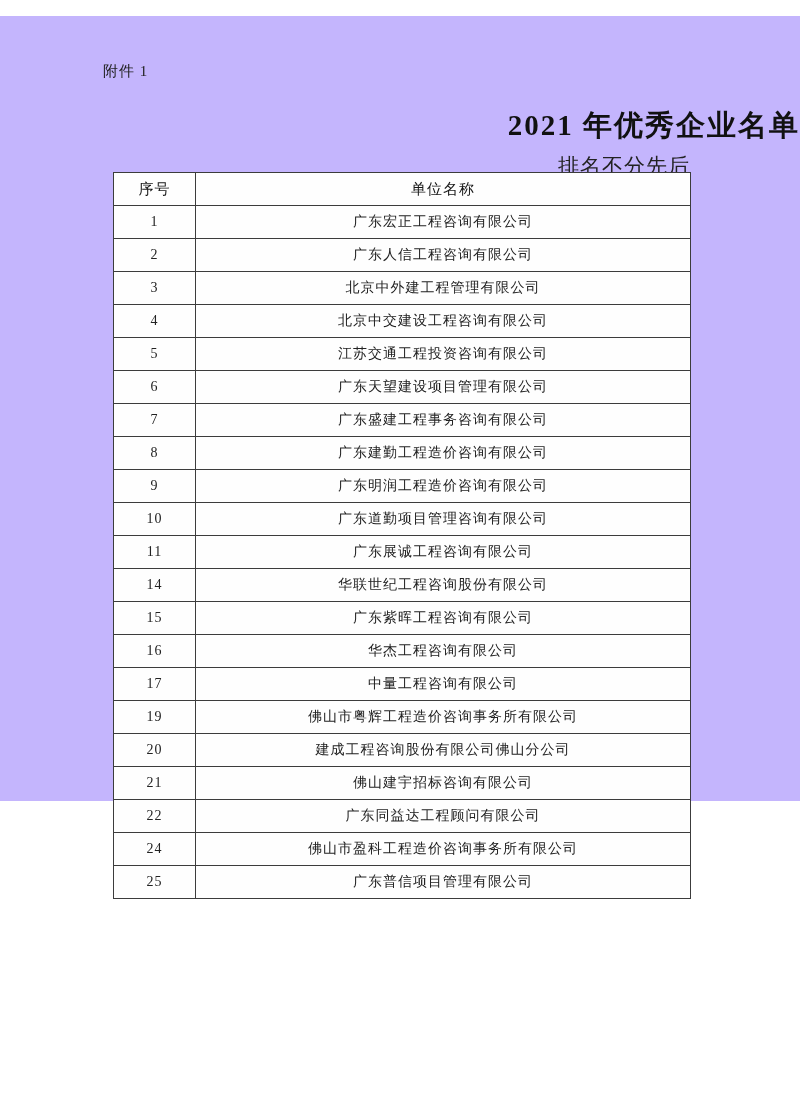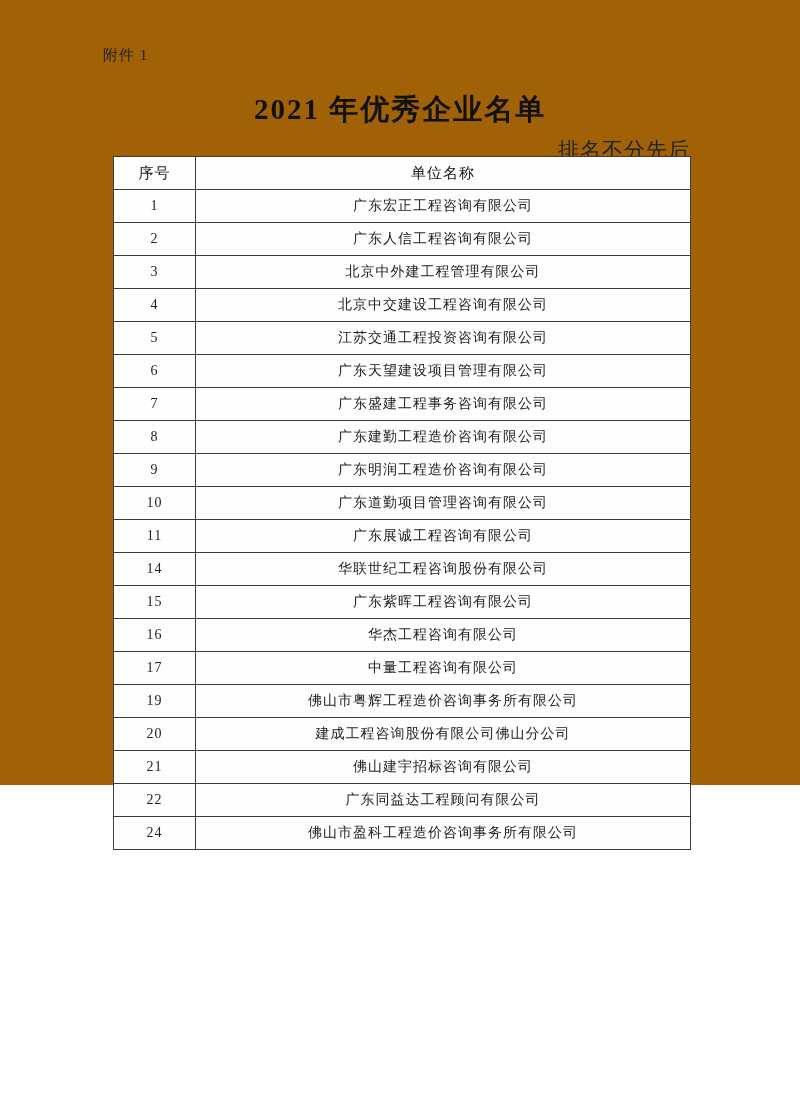--- a/index.html
+++ b/index.html
@@ -8,36 +8,37 @@
     height: 1111px;
     background: #ffffff;
     font-family: "Liberation Serif", "DejaVu Serif", serif;
     color: #1d1d1d;
     overflow: hidden;
   }
   .page {
     position: relative;
     width: 800px;
     height: 785px;
-    background: #a16207;
+    background: #c4b5fd;
+    margin-top: 16px;
   }
   .attachment-label {
     position: absolute;
     left: 103px;
     top: 46px;
     font-size: 15px;
     letter-spacing: 1px;
     color: #222;
   }
   .doc-title {
     position: absolute;
     left: 0;
     top: 90px;
     width: 100%;
-    text-align: center;
+    text-align: right;
     font-size: 29px;
     font-weight: bold;
     letter-spacing: 2px;
     color: #111;
   }
   .rank-note {
     position: absolute;
     right: 110px;
     top: 136px;
     font-size: 21px;
@@ -172,16 +173,20 @@
           <td class="cell-name">佛山建宇招标咨询有限公司</td>
         </tr>
         <tr>
           <td class="cell-no">22</td>
           <td class="cell-name">广东同益达工程顾问有限公司</td>
         </tr>
         <tr>
           <td class="cell-no">24</td>
           <td class="cell-name">佛山市盈科工程造价咨询事务所有限公司</td>
         </tr>
+        <tr>
+          <td class="cell-no">25</td>
+          <td class="cell-name">广东普信项目管理有限公司</td>
+        </tr>
       </tbody>
   </table>
 
 </div>
 
 </body></html>

